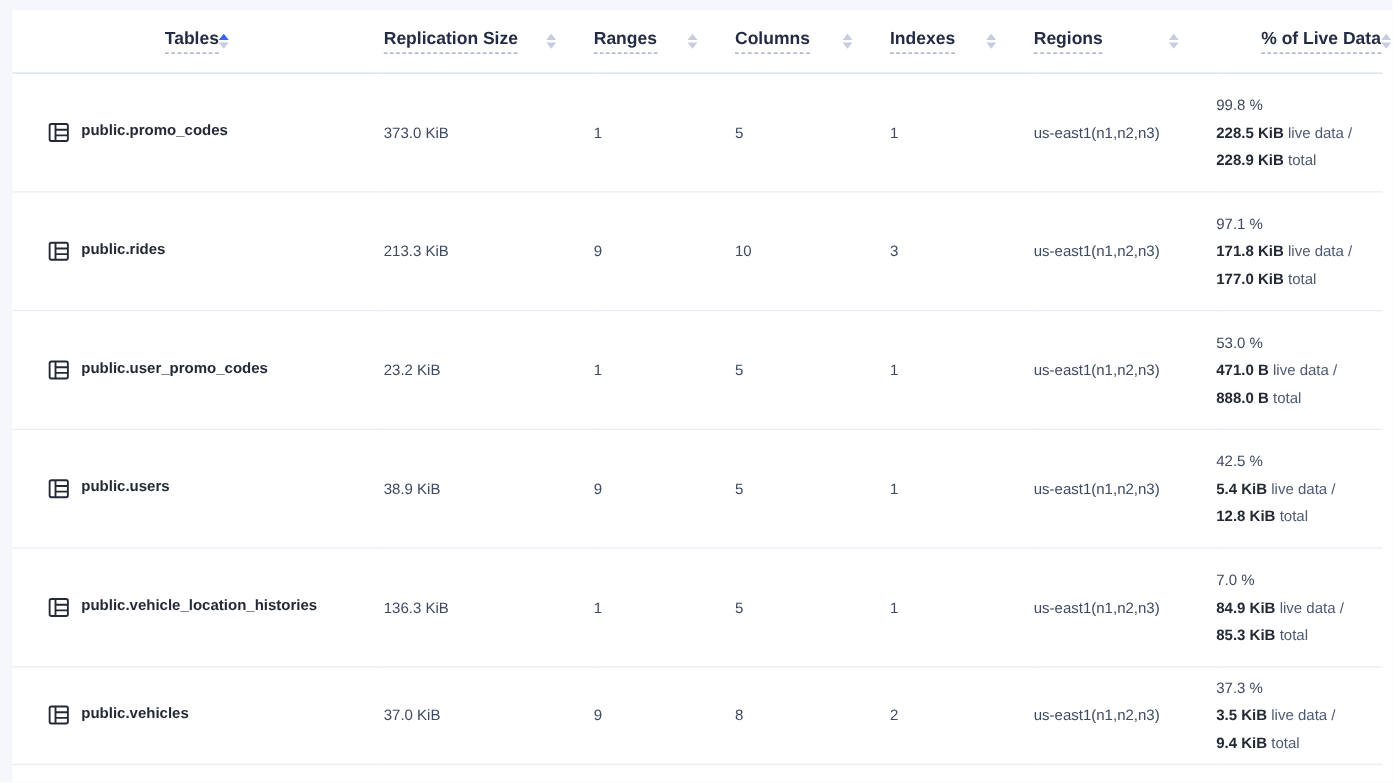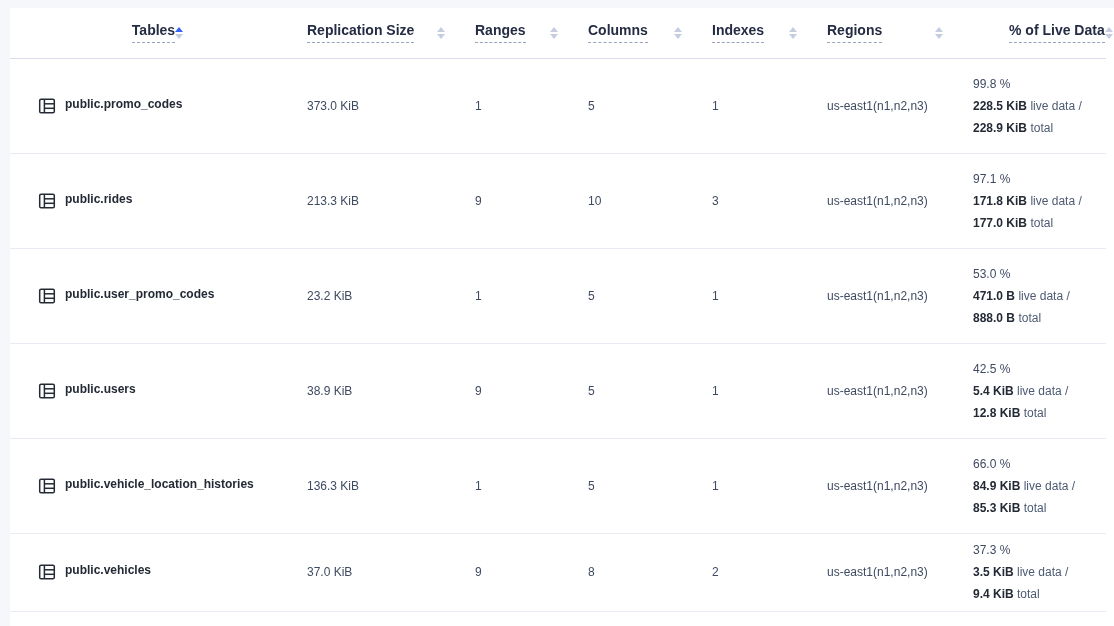--- a/index.html
+++ b/index.html
@@ -288,21 +288,21 @@
         </span>
         <span class="tbl-name">public.vehicle_location_histories</span>
       </div>
     </td>
     <td class="c-val">136.3 KiB</td>
     <td class="c-val">1</td>
     <td class="c-val">5</td>
     <td class="c-val">1</td>
     <td class="c-val">us-east1(n1,n2,n3)</td>
     <td class="c-live">
-      <div>66.0 %</div>
+      <div>7.0 %</div>
       <div><span class="live-num">84.9 KiB</span> <span class="live-sub">live data /</span></div>
       <div><span class="live-num">85.3 KiB</span> <span class="live-sub">total</span></div>
     </td>
   </tr>
 
   <tr>
     <td>
       <div class="name-wrap">
         <span class="tbl-icon">
           <svg width="18" height="18" viewBox="0 0 18 18" fill="none">

